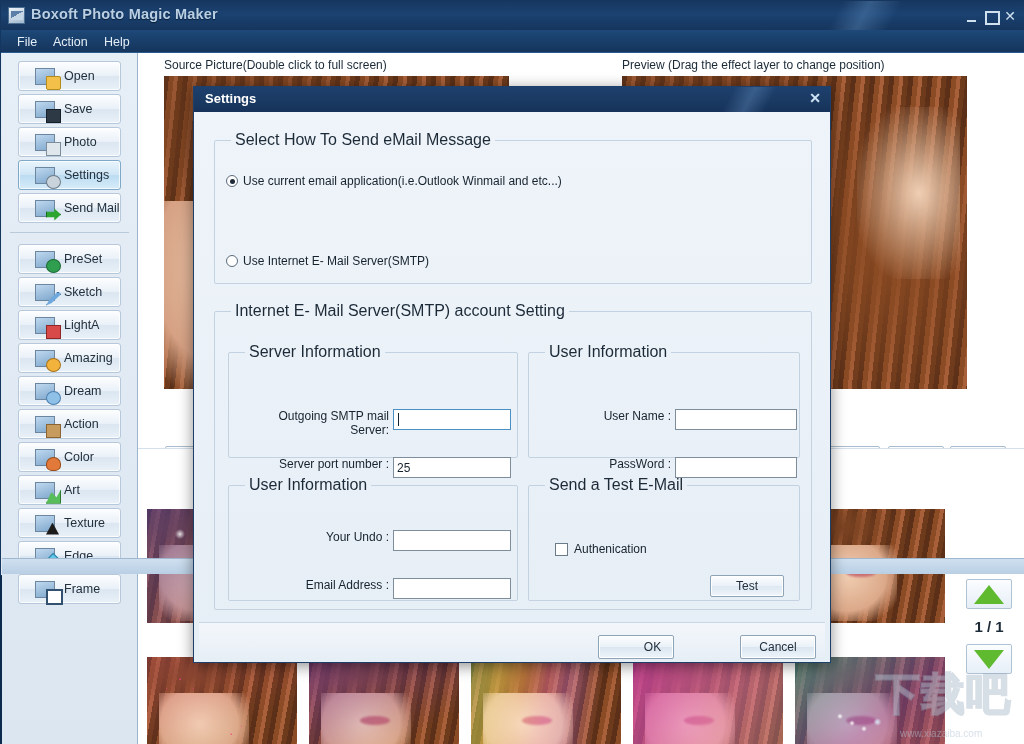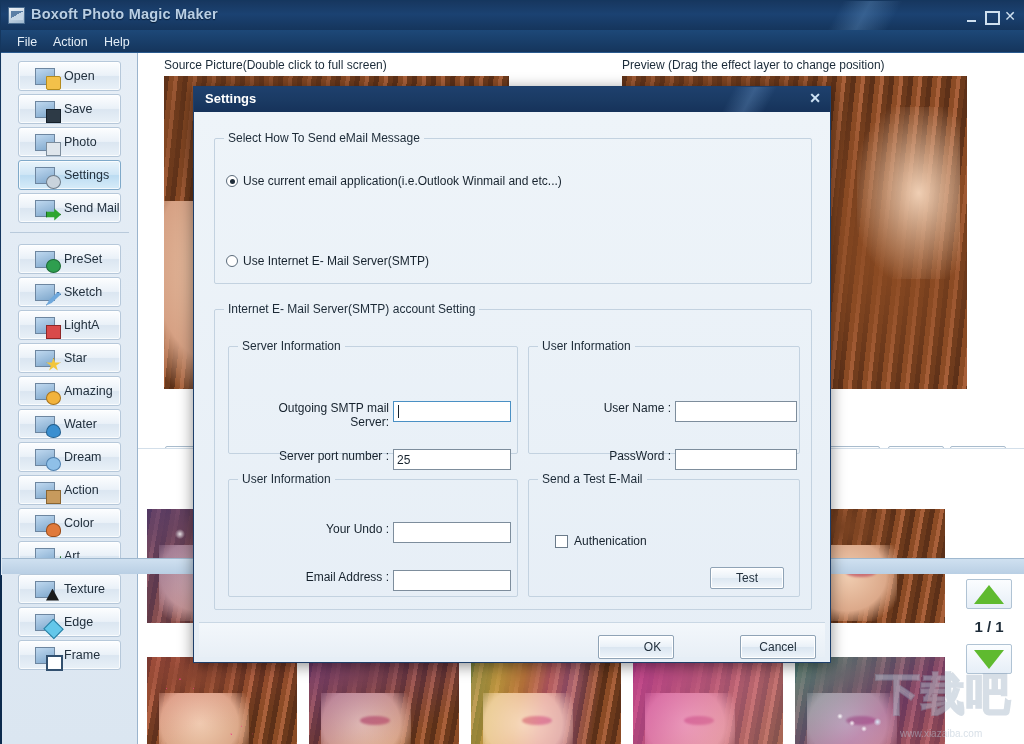--- a/index.html
+++ b/index.html
@@ -365,22 +365,22 @@
   }
 
   fieldset.gb {
     position: absolute;
     border: 1px solid #c3d2e0;
     border-radius: 2px;
     margin: 0; padding: 0;
     background: transparent;
   }
   fieldset.gb > legend {
-    font-size: 12px; color: #1c2a37;
-    padding: 0 4px; margin-left: 9px;
+    font-size: 16px; color: #1c2a37;
+    padding: 0 4px; margin-left: 16px;
   }
 
   #gb-select { left: 20px; top: 19px; width: 598px; height: 153px; }
   #gb-smtp   { left: 20px; top: 190px; width: 598px; height: 308px; }
   #gb-server { left: 13px; top: 23px;  width: 290px; height: 115px; }
   #gb-user-r { left: 313px; top: 23px; width: 272px; height: 115px; }
   #gb-user-b { left: 13px; top: 156px; width: 290px; height: 125px; }
   #gb-test   { left: 313px; top: 156px; width: 272px; height: 125px; }
 
   .radio-row {
@@ -527,30 +527,22 @@
       </div>
       <div class="side-btn">
         <span class="side-ico ico-sketch"></span>
         <span class="side-lbl">Sketch</span>
       </div>
       <div class="side-btn">
         <span class="side-ico ico-lighta"></span>
         <span class="side-lbl">LightA</span>
       </div>
       <div class="side-btn">
-        <span class="side-ico ico-star"></span>
-        <span class="side-lbl">Star</span>
-      </div>
-      <div class="side-btn">
         <span class="side-ico ico-amazing"></span>
         <span class="side-lbl">Amazing</span>
-      </div>
-      <div class="side-btn">
-        <span class="side-ico ico-water"></span>
-        <span class="side-lbl">Water</span>
       </div>
       <div class="side-btn">
         <span class="side-ico ico-dream"></span>
         <span class="side-lbl">Dream</span>
       </div>
       <div class="side-btn">
         <span class="side-ico ico-weather"></span>
         <span class="side-lbl">Action</span>
       </div>
       <div class="side-btn">

